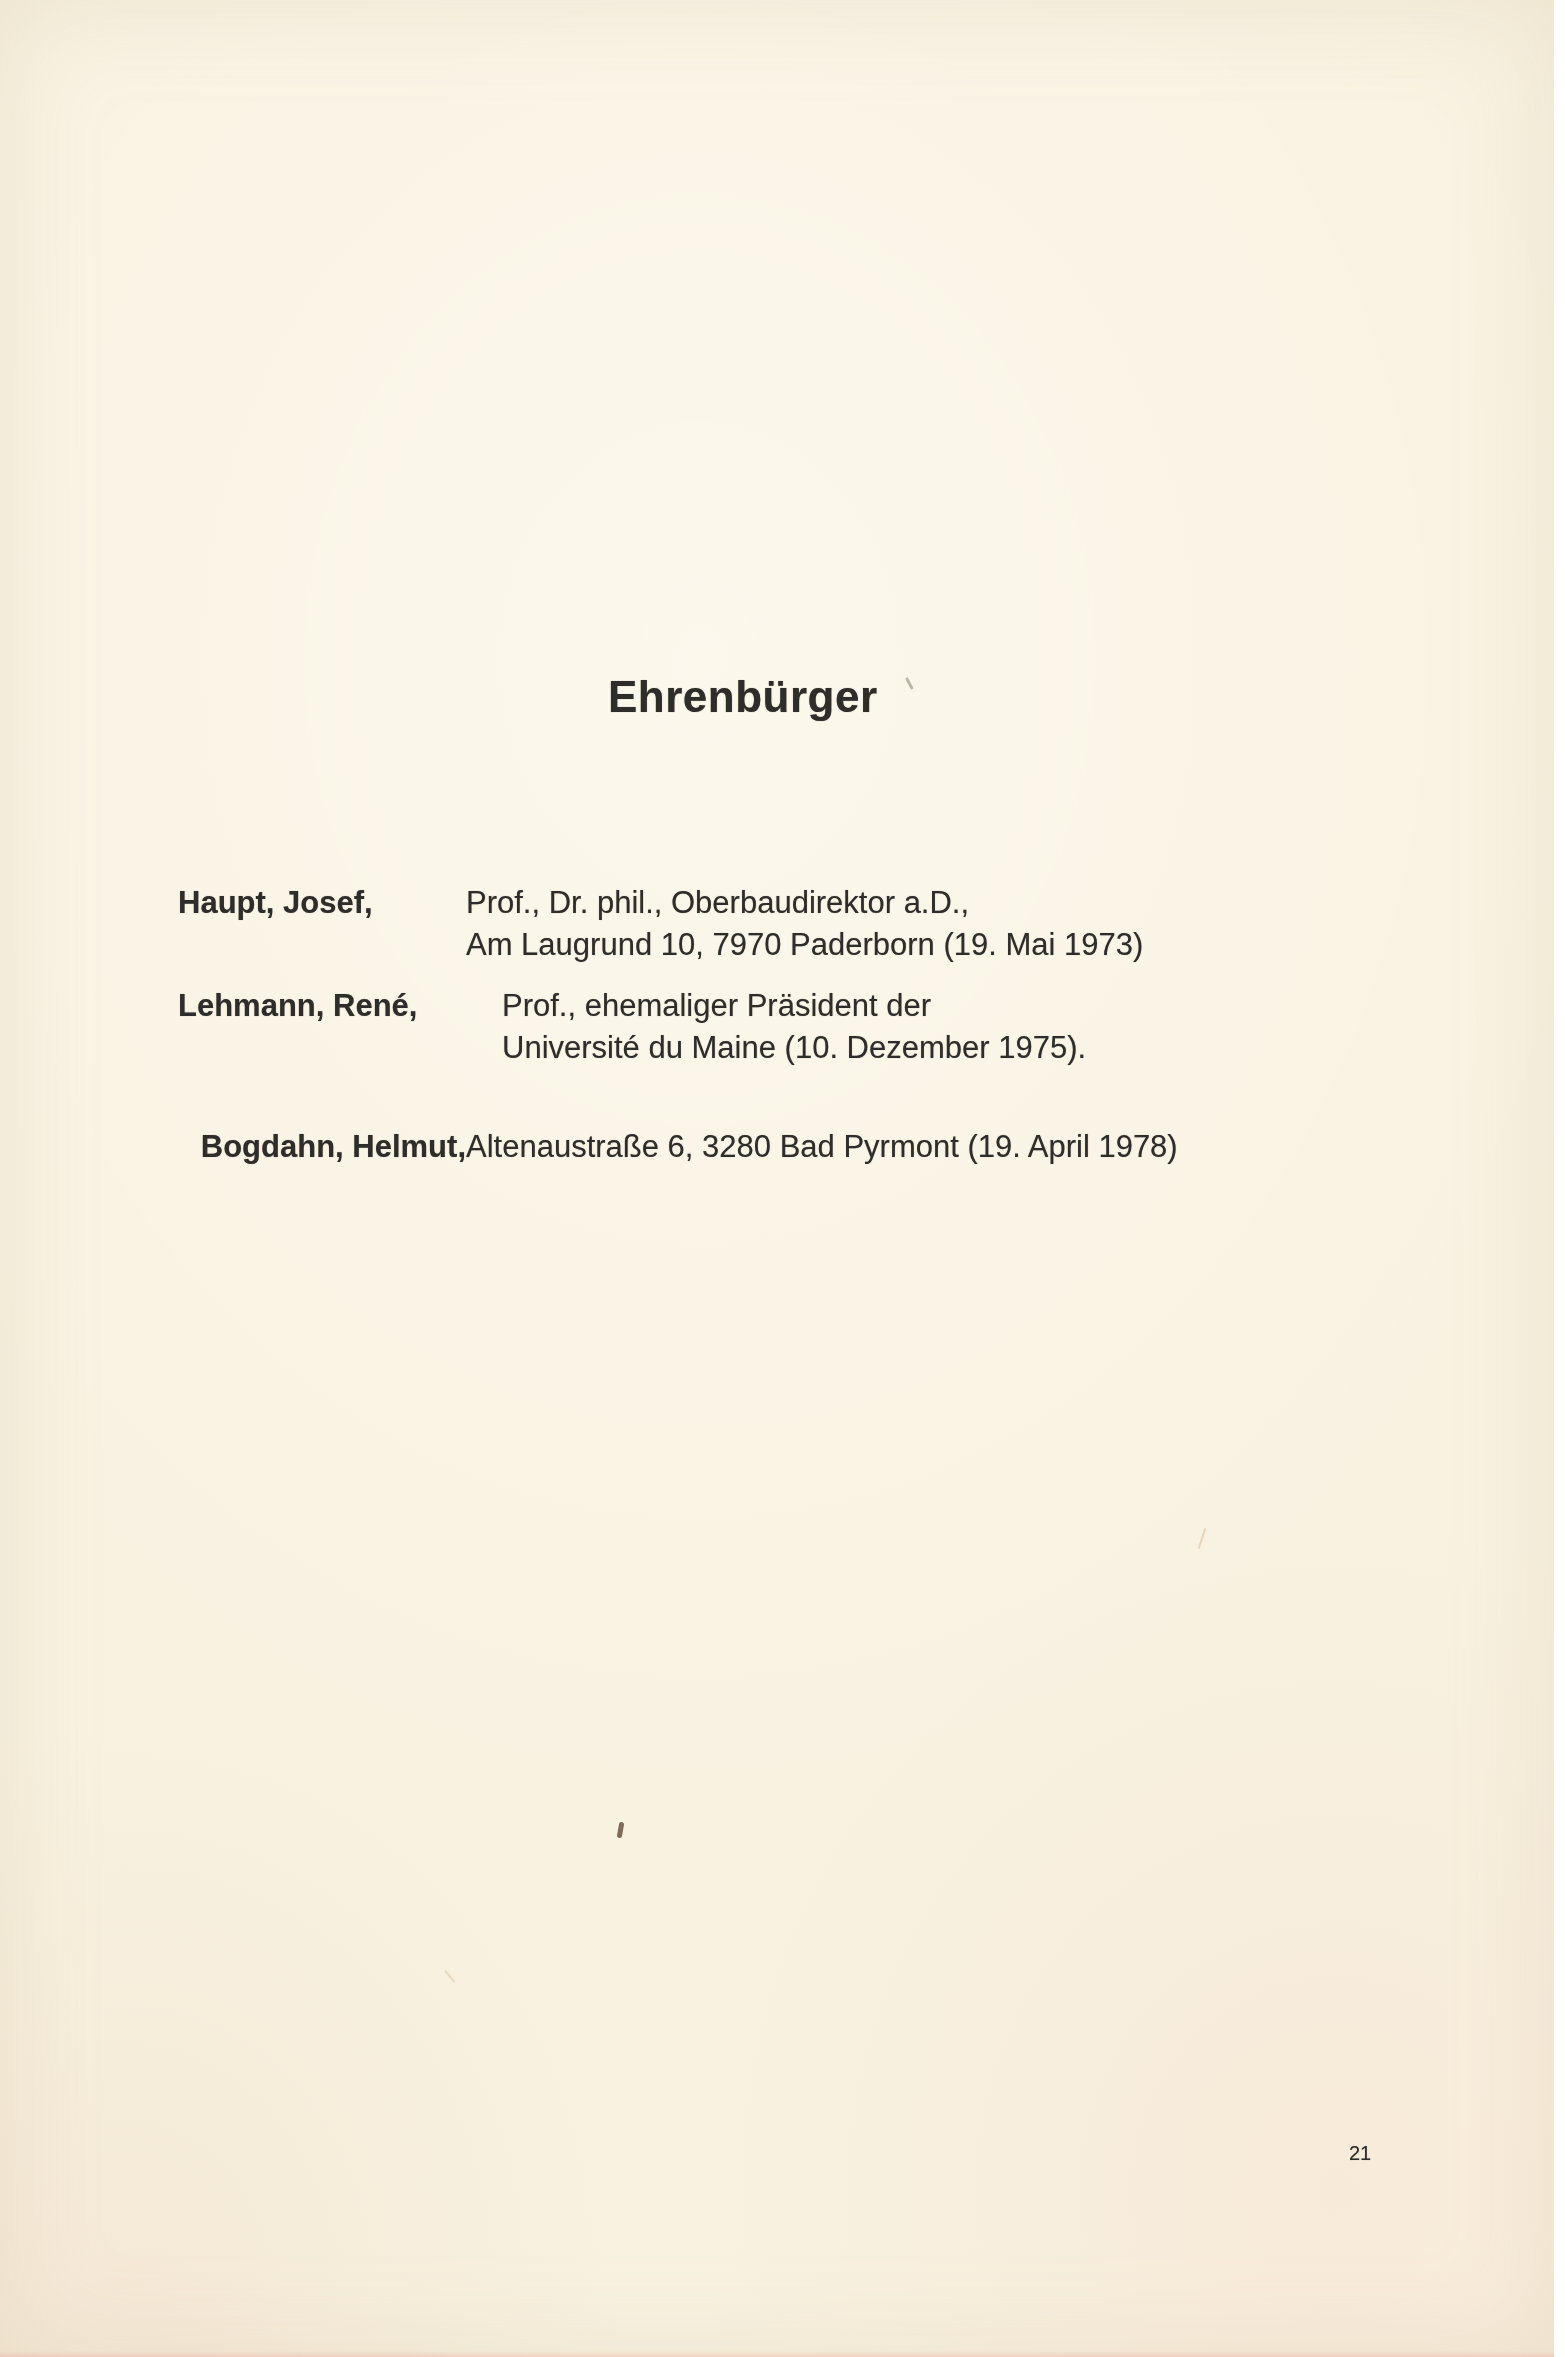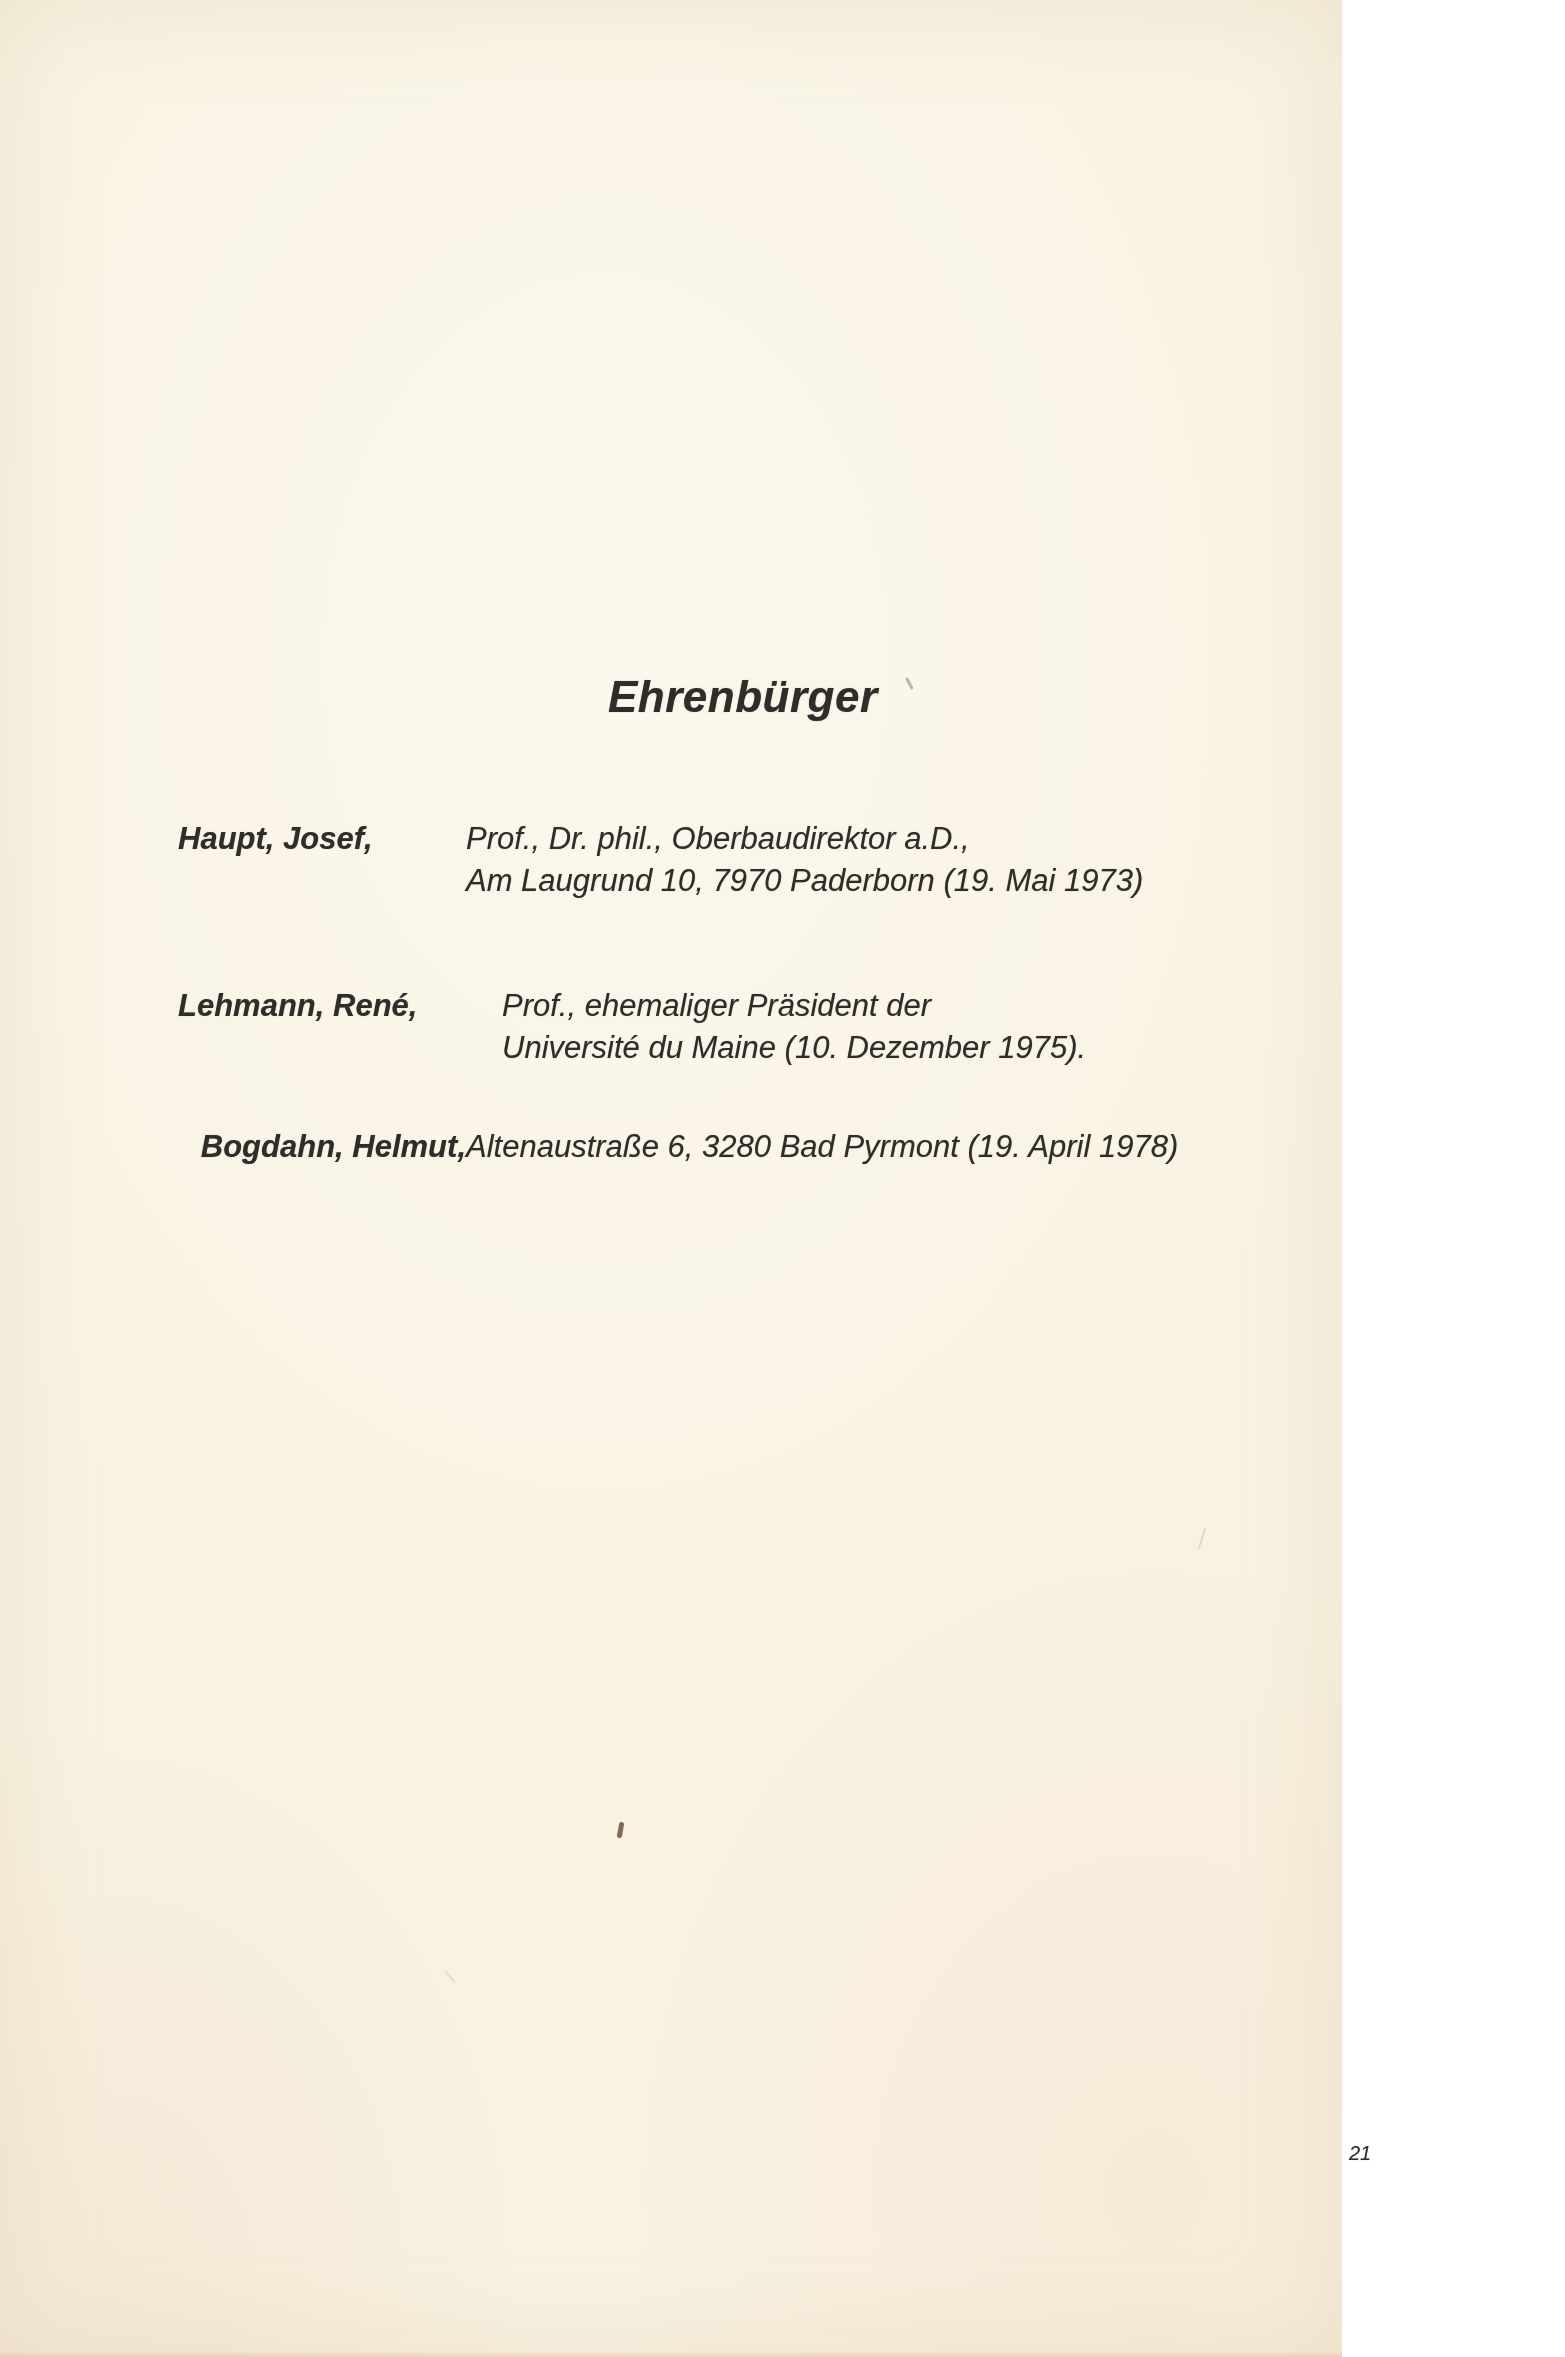--- a/index.html
+++ b/index.html
@@ -6,30 +6,29 @@
     margin: 0;
     padding: 0;
     width: 1566px;
     height: 2357px;
     overflow: hidden;
     font-family: "Liberation Sans", "DejaVu Sans", sans-serif;
   }
 
   .page {
     position: relative;
-    width: 1342px;
+    width: 1554px;
     height: 2357px;
     color: var(--ink, #2f2d29);
     background:
       radial-gradient(90% 70% at 45% 28%, rgba(255,255,250,0.45), rgba(255,255,250,0) 70%),
       radial-gradient(55% 38% at 86% 93%, rgba(246,214,198,0.28), rgba(246,214,198,0) 75%),
       radial-gradient(40% 30% at 8% 97%, rgba(236,205,185,0.25), rgba(236,205,185,0) 80%),
       radial-gradient(145% 120% at 50% 45%, var(--paper, #f8f2e1) 55%, var(--paper-edge, #efe5cd) 100%);
     box-shadow: inset 0 0 105px rgba(190,160,115,0.18);
-    font-style: italic;
   }
 
   .page::after {
     content: "";
     position: absolute;
     left: 0; right: 0; bottom: 0;
     height: 5.7px;
     background: linear-gradient(to top, rgba(232,168,150,0.35), rgba(232,168,150,0));
     pointer-events: none;
   }
@@ -49,21 +48,21 @@
 
   .entry {
     position: absolute;
     left: 178px;
     display: flex;
     align-items: flex-start;
     font-size: 31px;
     line-height: 42px;
     text-shadow: 0 0 1px rgba(47,45,41,0.40);
   }
-  .entry.e0 { top: 818px; }
+  .entry.e0 { top: 882px; }
   .entry.e1 { top: 985px; gap: 36px; }
   .entry.e2 { top: 1126px; text-align: right; }
 
   .entry-name {
     width: 288px;
     flex: 0 0 288px;
     font-weight: 700;
   }
 
   .entry-details { white-space: nowrap; }

